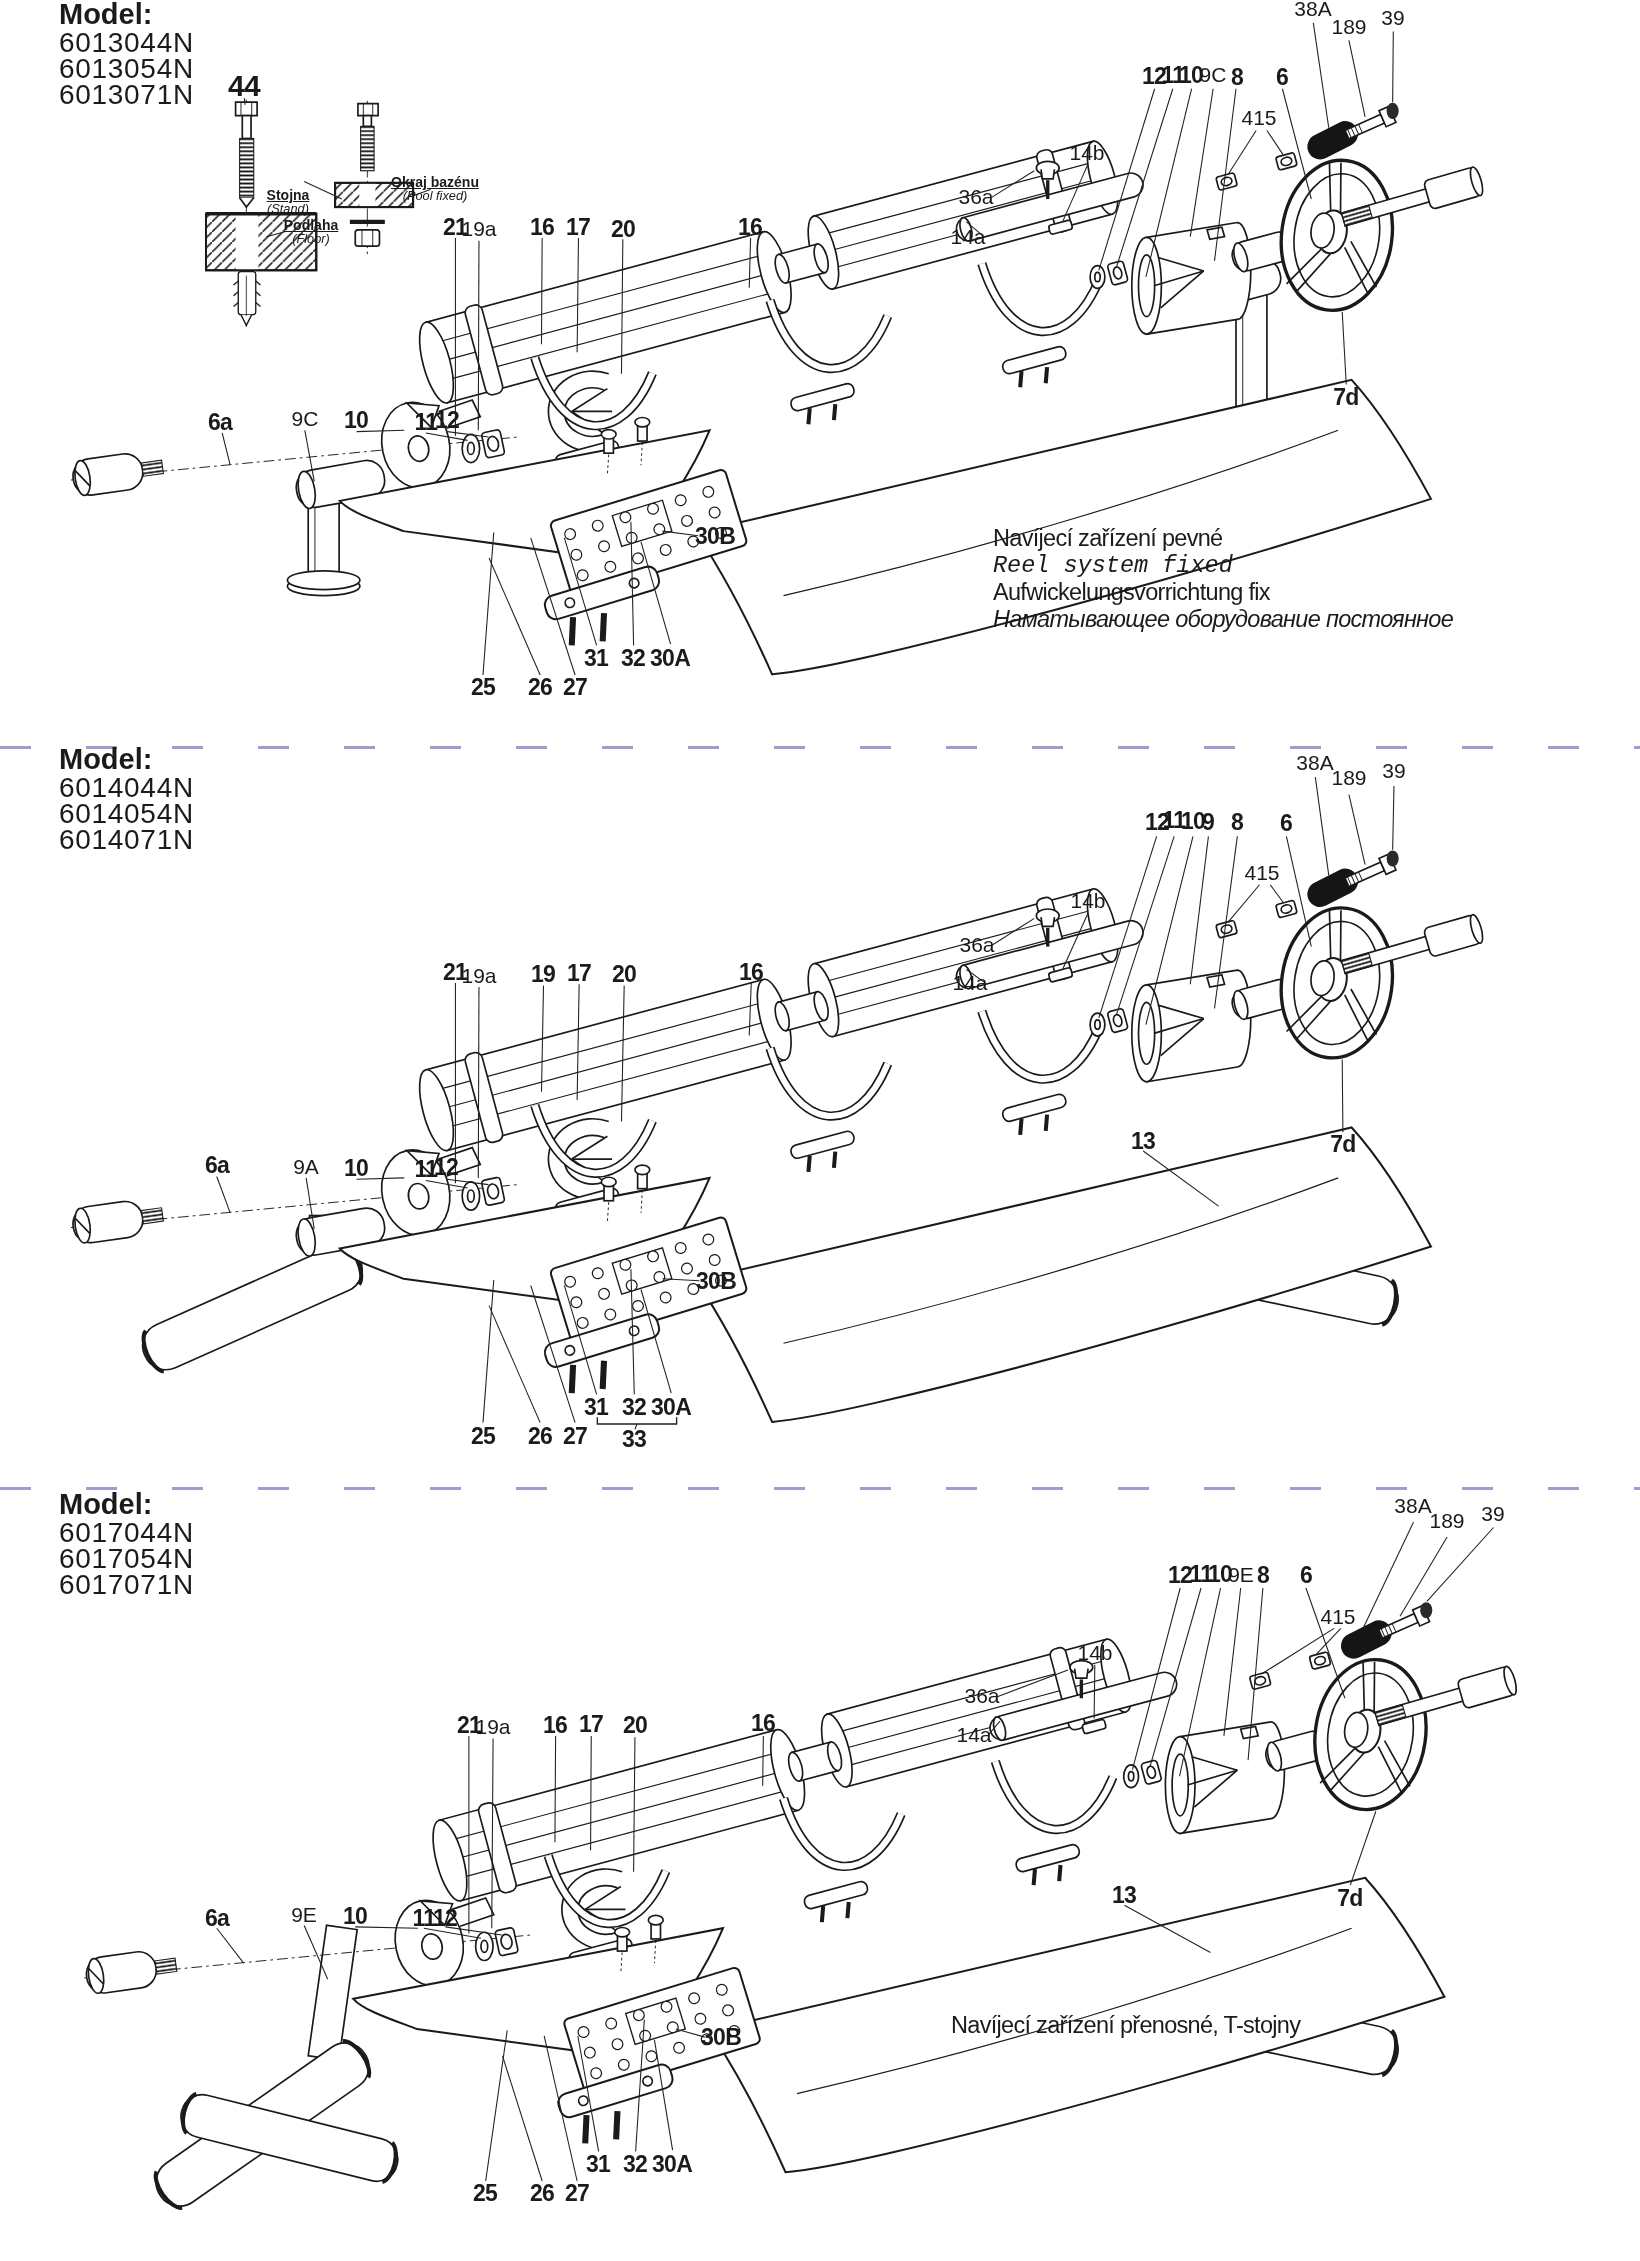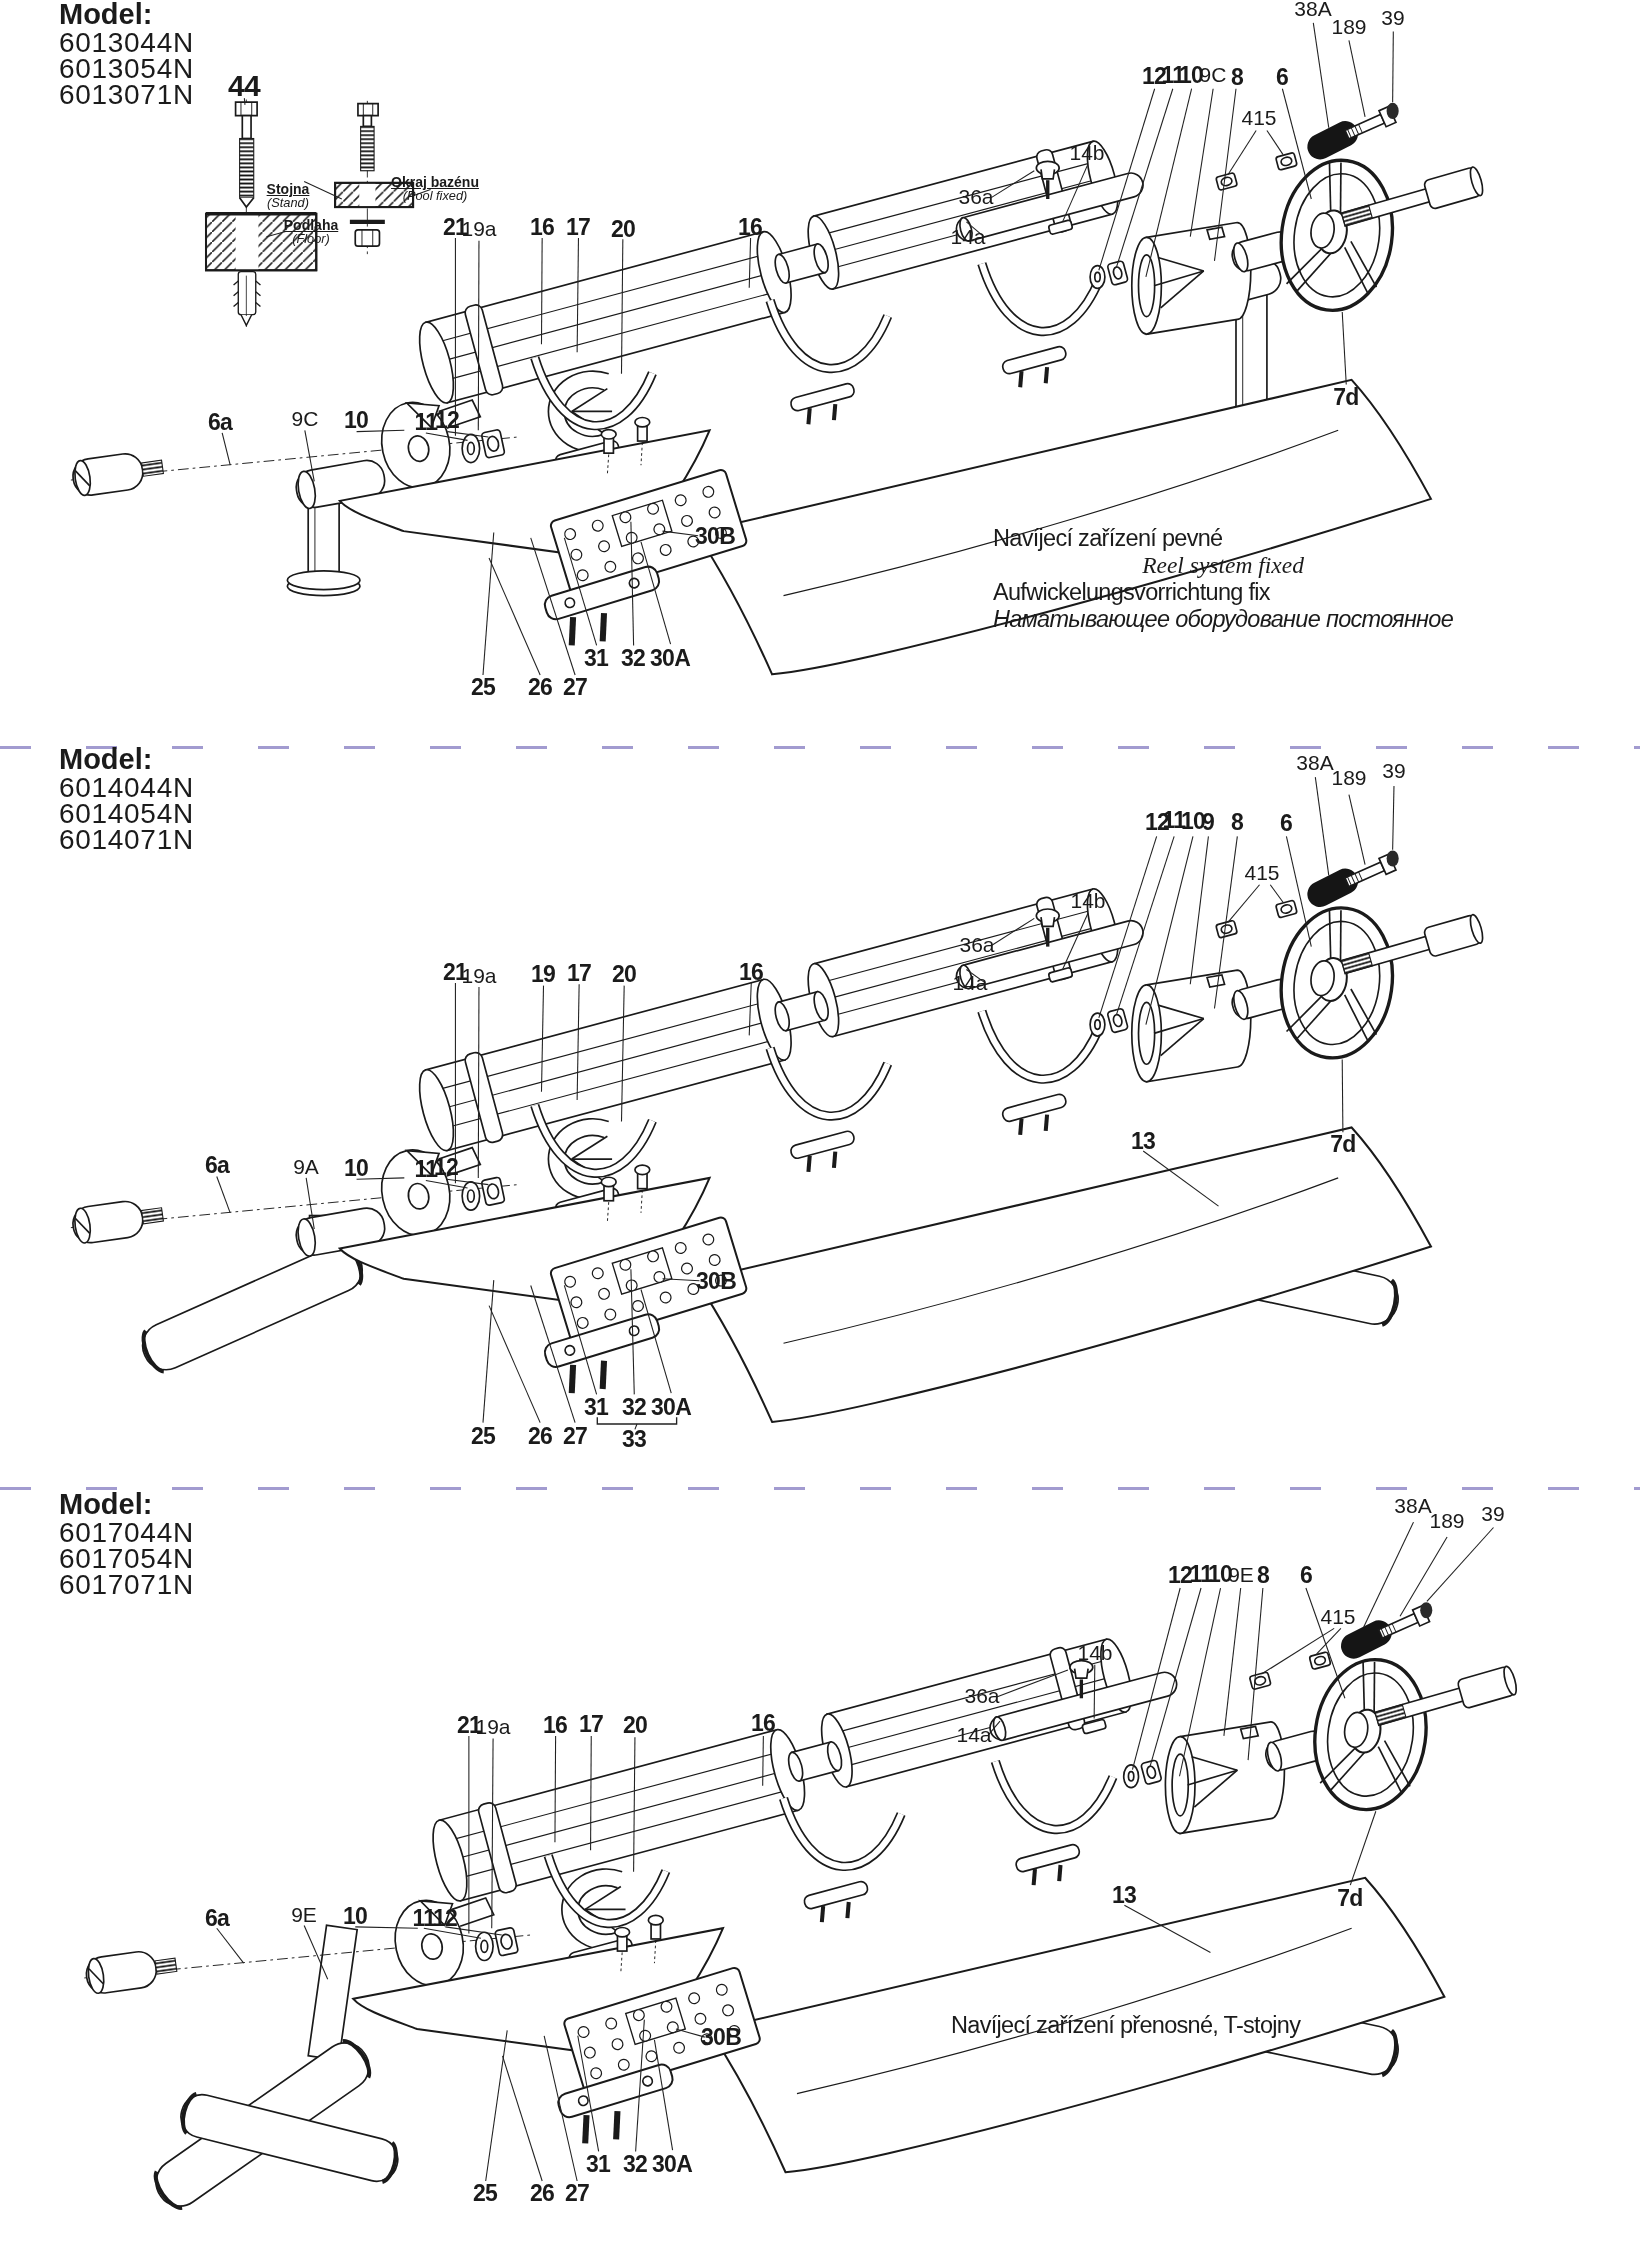--- a/index.html
+++ b/index.html
@@ -9,21 +9,21 @@
   .divider{position:absolute;left:0;width:1641px;height:3.4px;
            background:repeating-linear-gradient(90deg,#a29bd0 0 31px,rgba(0,0,0,0) 31px 86px);}
   .model-block{position:absolute;left:59px;}
   .model-title{font-weight:bold;font-size:29px;line-height:31px;letter-spacing:0;}
   .model-number{font-size:28px;line-height:26px;letter-spacing:0.7px;}
   .callout{position:absolute;transform:translate(-50%,-50%);font-size:23px;font-weight:700;
            letter-spacing:-0.7px;white-space:nowrap;}
   .callout.plain{font-weight:400;font-size:21px;letter-spacing:0;}
   .caption{position:absolute;font-size:23.5px;line-height:27px;white-space:nowrap;}
   .caption .cs,.caption .de{letter-spacing:-0.7px;}
-  .caption .en{font-family:Liberation Serif, serif;font-style:italic;text-align:center;}
+  .caption .en{font-family:Liberation Mono, monospace;font-style:italic;}
   .caption .ru{font-style:italic;letter-spacing:-0.7px;}
   .caption div{height:27px;}
   .anchor-label{position:absolute;transform:translate(-50%,0);text-align:center;line-height:1.02;}
   .anchor-label .t{font-weight:bold;font-size:14px;text-decoration:underline;display:block;}
   .anchor-label .s{font-style:italic;font-size:12.8px;display:block;}
 </style>
 </head>
 <body>
 
 <div class="page">
@@ -518,21 +518,21 @@
       <span class="callout" style="left: 426px; top: 422px;">11</span>
       <span class="callout" style="left: 447px; top: 420px;">12</span>
       <span class="callout" style="left: 715px; top: 536px;">30B</span>
       <span class="callout" style="left: 483px; top: 687px;">25</span>
       <span class="callout" style="left: 540px; top: 687px;">26</span>
       <span class="callout" style="left: 575px; top: 687px;">27</span>
       <span class="callout" style="left: 596px; top: 658px;">31</span>
       <span class="callout" style="left: 633px; top: 658px;">32</span>
       <span class="callout" style="left: 670px; top: 658px;">30A</span>
     </div>
-  <div class="anchor-label" style="left:288px;top:182px">
+  <div class="anchor-label" style="left:288px;top:188px">
     <span class="t">Stojna</span>
     <span class="s">(Stand)</span>
   </div>
   <div class="anchor-label" style="left:435px;top:175px">
     <span class="t">Okraj bazénu</span>
     <span class="s">(Pool fixed)</span>
   </div>
   <div class="anchor-label" style="left:311px;top:218px">
     <span class="t">Podlaha</span>
     <span class="s">(Floor)</span>

